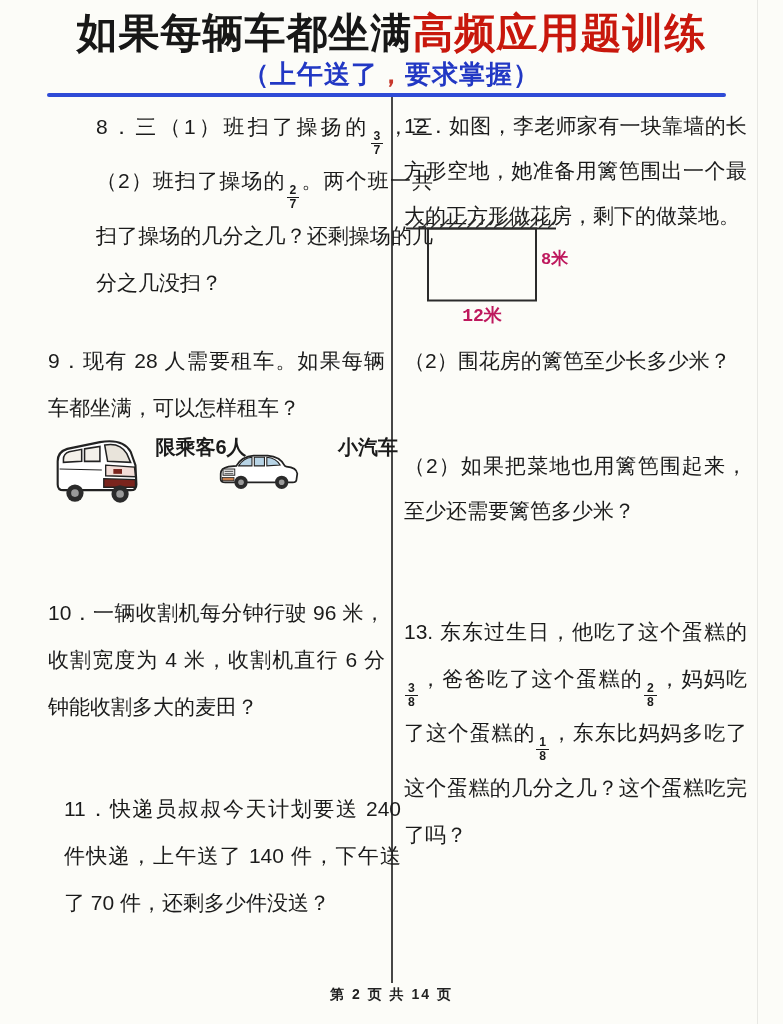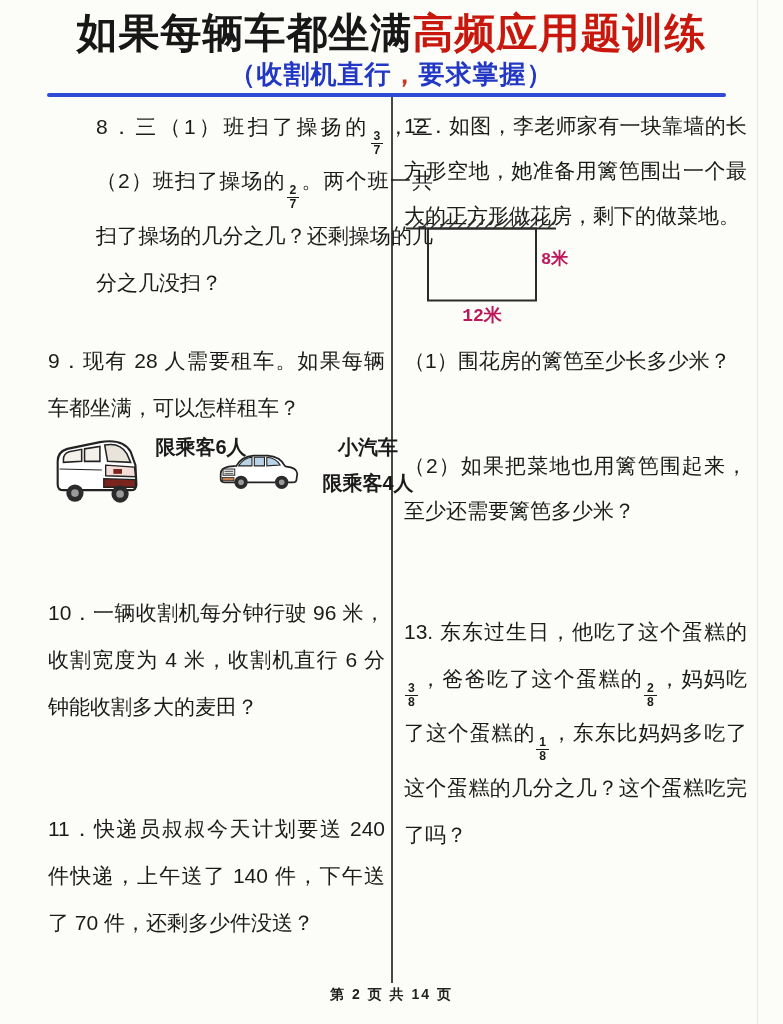--- a/index.html
+++ b/index.html
@@ -26,21 +26,21 @@
   
   .col{position:absolute;top:97px;}
   .col-left{left:48px;width:337px;}
   .col-right{left:404px;width:343px;}
   .para{
     position:absolute;left:0;width:100%;
     font-size:21px;line-height:47px;text-align:justify;text-justify:inter-character;
   }
   .col-right .para{line-height:45px;}
   .para.p13{line-height:47px;}
-  #p8{top:6px;margin-left:48px;} #p9{top:240px;} #p10{top:492px;} #p11{top:708px;}
+  #p8{top:6px;margin-left:48px;} #p9{top:240px;} #p10{top:492px;} #p11{top:688px;margin-left:16px;}
   #p12{top:6px;} #q1{top:241px;} #q2{top:346px;} #p13{top:511px;}
   
   .frac{
     display:inline-flex;flex-direction:column;align-items:center;
     vertical-align:-0.55em;line-height:1.05;font-size:0.58em;font-weight:600;
     margin:0 1px;position:relative;top:-0.08em;
   }
   .frac .num,.frac .den{padding:0 3px;}
   .frac .den{border-top:1.6px solid #1b1b1b;}
   
@@ -61,21 +61,21 @@
   .footer{
     position:absolute;left:0;top:986px;width:783px;text-align:center;
     font-size:14px;font-weight:700;letter-spacing:2px;color:#222;
   }
 </style>
 </head>
 <body>
 
 <div class="title"><span>如果每辆车都坐满</span><span class="red">高频应用题训练</span></div>
 
-<div class="subtitle"><span>（</span><span>收割机直行</span><span class="comma">，</span><span>要求掌握</span><span>）</span></div>
+<div class="subtitle"><span>（</span><span>上午送了</span><span class="comma">，</span><span>要求掌握</span><span>）</span></div>
 
 <div class="rule"></div>
 <div class="divider"></div>
 <div class="page-edge"></div>
 
 <div class="col col-left">
 
   <div class="para" id="p8">8．三（1）班扫了操扬的<span class="frac">
         <span class="num">3</span>
         <span class="den">7</span>
@@ -117,21 +117,20 @@
         <path d="M11 36 L22 36 M11 39 L22 39" stroke="#222" stroke-width="1"></path>
         <rect x="8" y="44" width="15" height="4" fill="#c97f4e" stroke="#222" stroke-width="1"></rect>
         <circle cx="32" cy="50" r="8.5" fill="#2b2b2b"></circle>
           <circle cx="32" cy="50" r="3.6" fill="#9a9a9a"></circle>
         <circle cx="84" cy="50" r="8.5" fill="#2b2b2b"></circle>
           <circle cx="84" cy="50" r="3.6" fill="#9a9a9a"></circle>
       </svg>
     </span>
     <div class="veh-label car-label">
       <div>小汽车</div>
-      <div>限乘客4人</div>
     </div>
   </div>
 
   <div class="para" id="p10">10．一辆收割机每分钟行驶 96 米，收割宽度为 4 米，收割机直行 6 分钟能收割多大的麦田？</div>
 
   <div class="para" id="p11">11．快递员叔叔今天计划要送 240 件快递，上午送了 140 件，下午送了 70 件，还剩多少件没送？</div>
 </div>
 
 <div class="col col-right">
 
@@ -145,21 +144,21 @@
         </pattern>
       </defs>
       <rect x="3" y="0" width="148" height="9" fill="url(#hatch)"></rect>
       <line x1="2" y1="9.5" x2="152" y2="9.5" stroke="#2b2b2b" stroke-width="2"></line>
       <rect x="24" y="9.5" width="108" height="72" fill="none" stroke="#2b2b2b" stroke-width="2"></rect>
     </svg>
     <div class="dim dim-h">8米</div>
     <div class="dim dim-w">12米</div>
   </div>
 
-  <div class="para" id="q1">（1）围花房的篱笆至少长多少米？</div>
+  <div class="para" id="q1">（2）围花房的篱笆至少长多少米？</div>
 
   <div class="para" id="q2">（2）如果把菜地也用篱笆围起来，至少还需要篱笆多少米？</div>
 
   <div class="para p13" id="p13">13. 东东过生日，他吃了这个蛋糕的<span class="frac">
         <span class="num">3</span>
         <span class="den">8</span>
       </span>，爸爸吃了这个蛋糕的<span class="frac">
         <span class="num">2</span>
         <span class="den">8</span>
       </span>，妈妈吃了这个蛋糕的<span class="frac">

